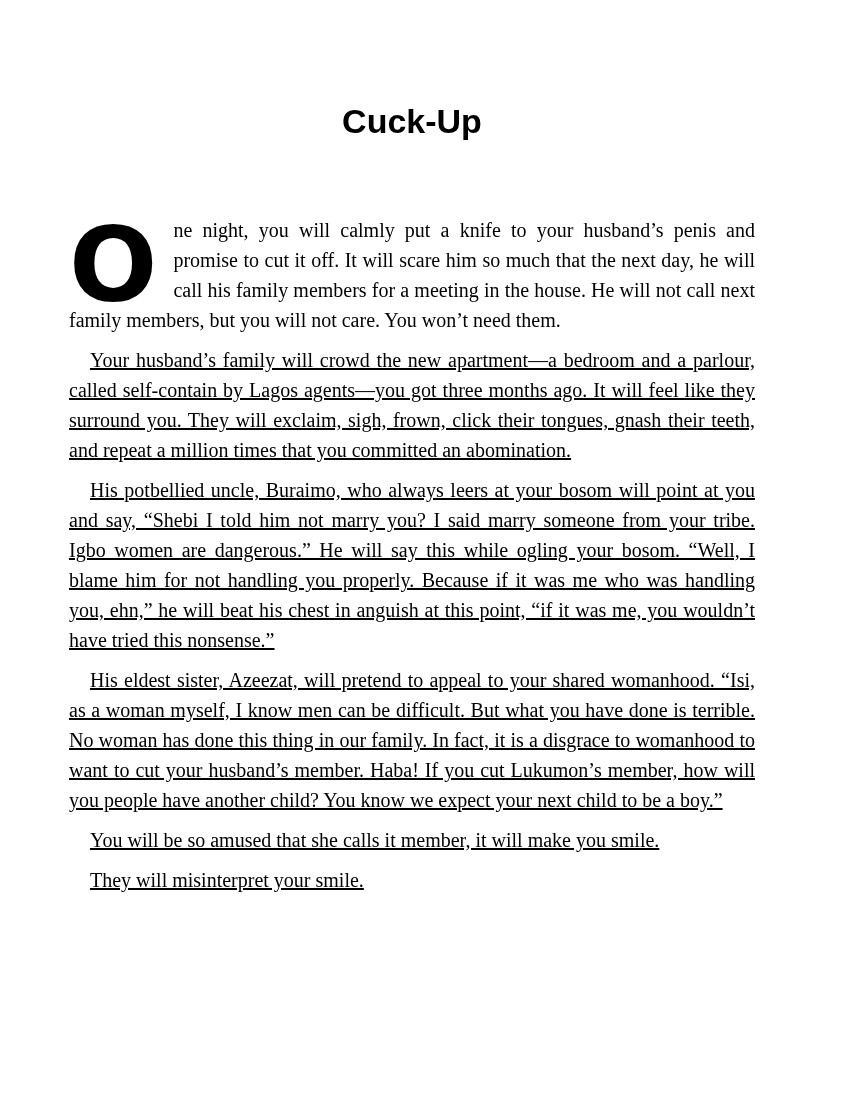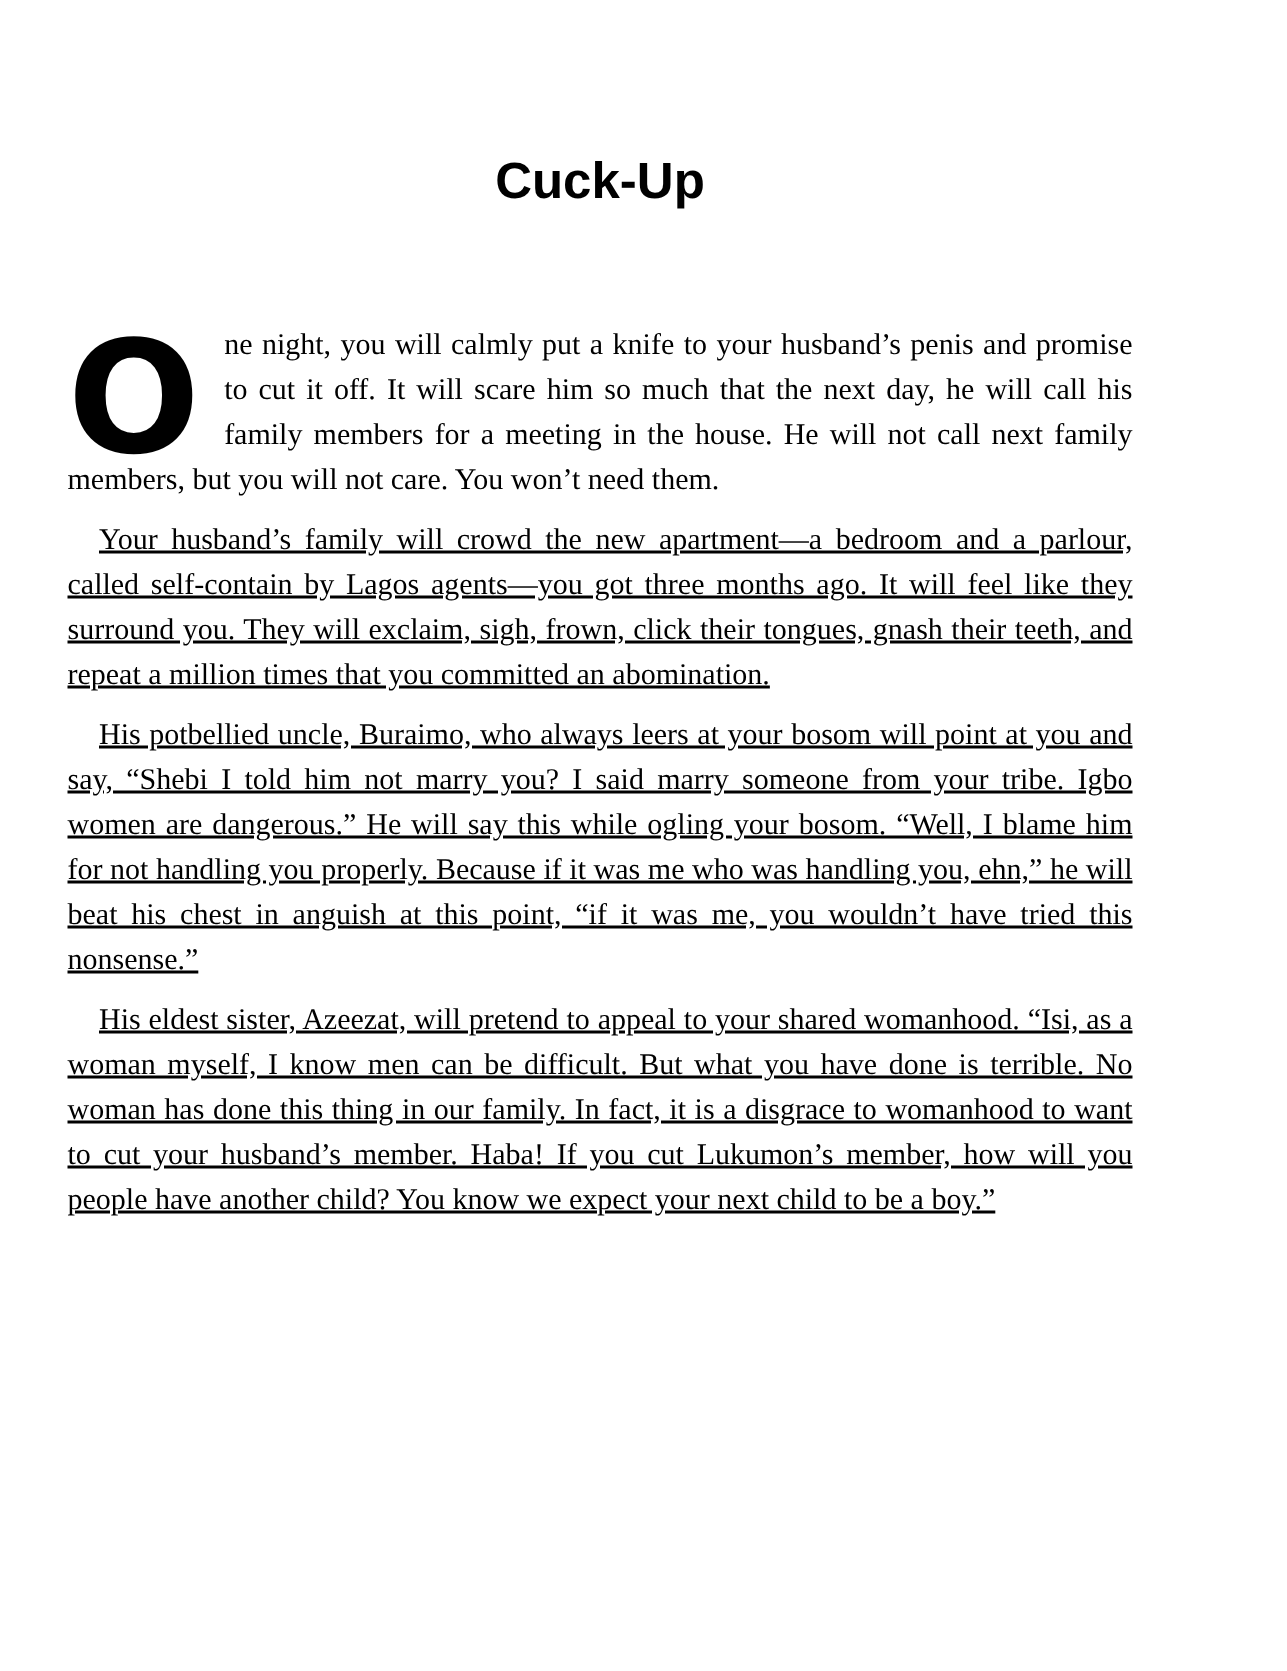--- a/index.html
+++ b/index.html
@@ -11,21 +11,21 @@
     width: 858px;
     height: 1114px;
     overflow: hidden;
     color: #000000;
     font-family: "Liberation Serif", serif;
   }
   .page {
     box-sizing: border-box;
     width: 858px;
     height: 1028px;
-    padding: 100px 103px 0 45px;
+    padding: 100px 103px 0 69px;
     background: #ffffff;
   }
   .title {
     font-family: "Liberation Sans", sans-serif;
     font-weight: bold;
     font-size: 34px;
     line-height: 42px;
     text-align: center;
     margin: 0 0 73px 0;
     color: #000000;
@@ -65,15 +65,17 @@
   <p class="para first">
     <span class="dropcap">O</span><span>ne night, you will calmly put a knife to your husband’s penis and promise to cut it off. It will scare him so much that the next day, he will call his family members for a meeting in the house. He will not call next family members, but you will not care. You won’t need them.</span>
   </p>
 
   <p class="para indent">Your husband’s family will crowd the new apartment—a bedroom and a parlour, called self-contain by Lagos agents—you got three months ago. It will feel like they surround you. They will exclaim, sigh, frown, click their tongues, gnash their teeth, and repeat a million times that you committed an abomination.</p>
 
   <p class="para indent">His potbellied uncle, Buraimo, who always leers at your bosom will point at you and say, “Shebi I told him not marry you? I said marry someone from your tribe. Igbo women are dangerous.” He will say this while ogling your bosom. “Well, I blame him for not handling you properly. Because if it was me who was handling you, ehn,” he will beat his chest in anguish at this point, “if it was me, you wouldn’t have tried this nonsense.”</p>
 
   <p class="para indent">His eldest sister, Azeezat, will pretend to appeal to your shared womanhood. “Isi, as a woman myself, I know men can be difficult. But what you have done is terrible. No woman has done this thing in our family. In fact, it is a disgrace to womanhood to want to cut your husband’s member. Haba! If you cut Lukumon’s member, how will you people have another child? You know we expect your next child to be a boy.”</p>
 
+  <p class="para indent">You will be so amused that she calls it member, it will make you smile.</p>
 
+  <p class="para indent">They will misinterpret your smile.</p>
 
 </div>
 
 </body></html>

